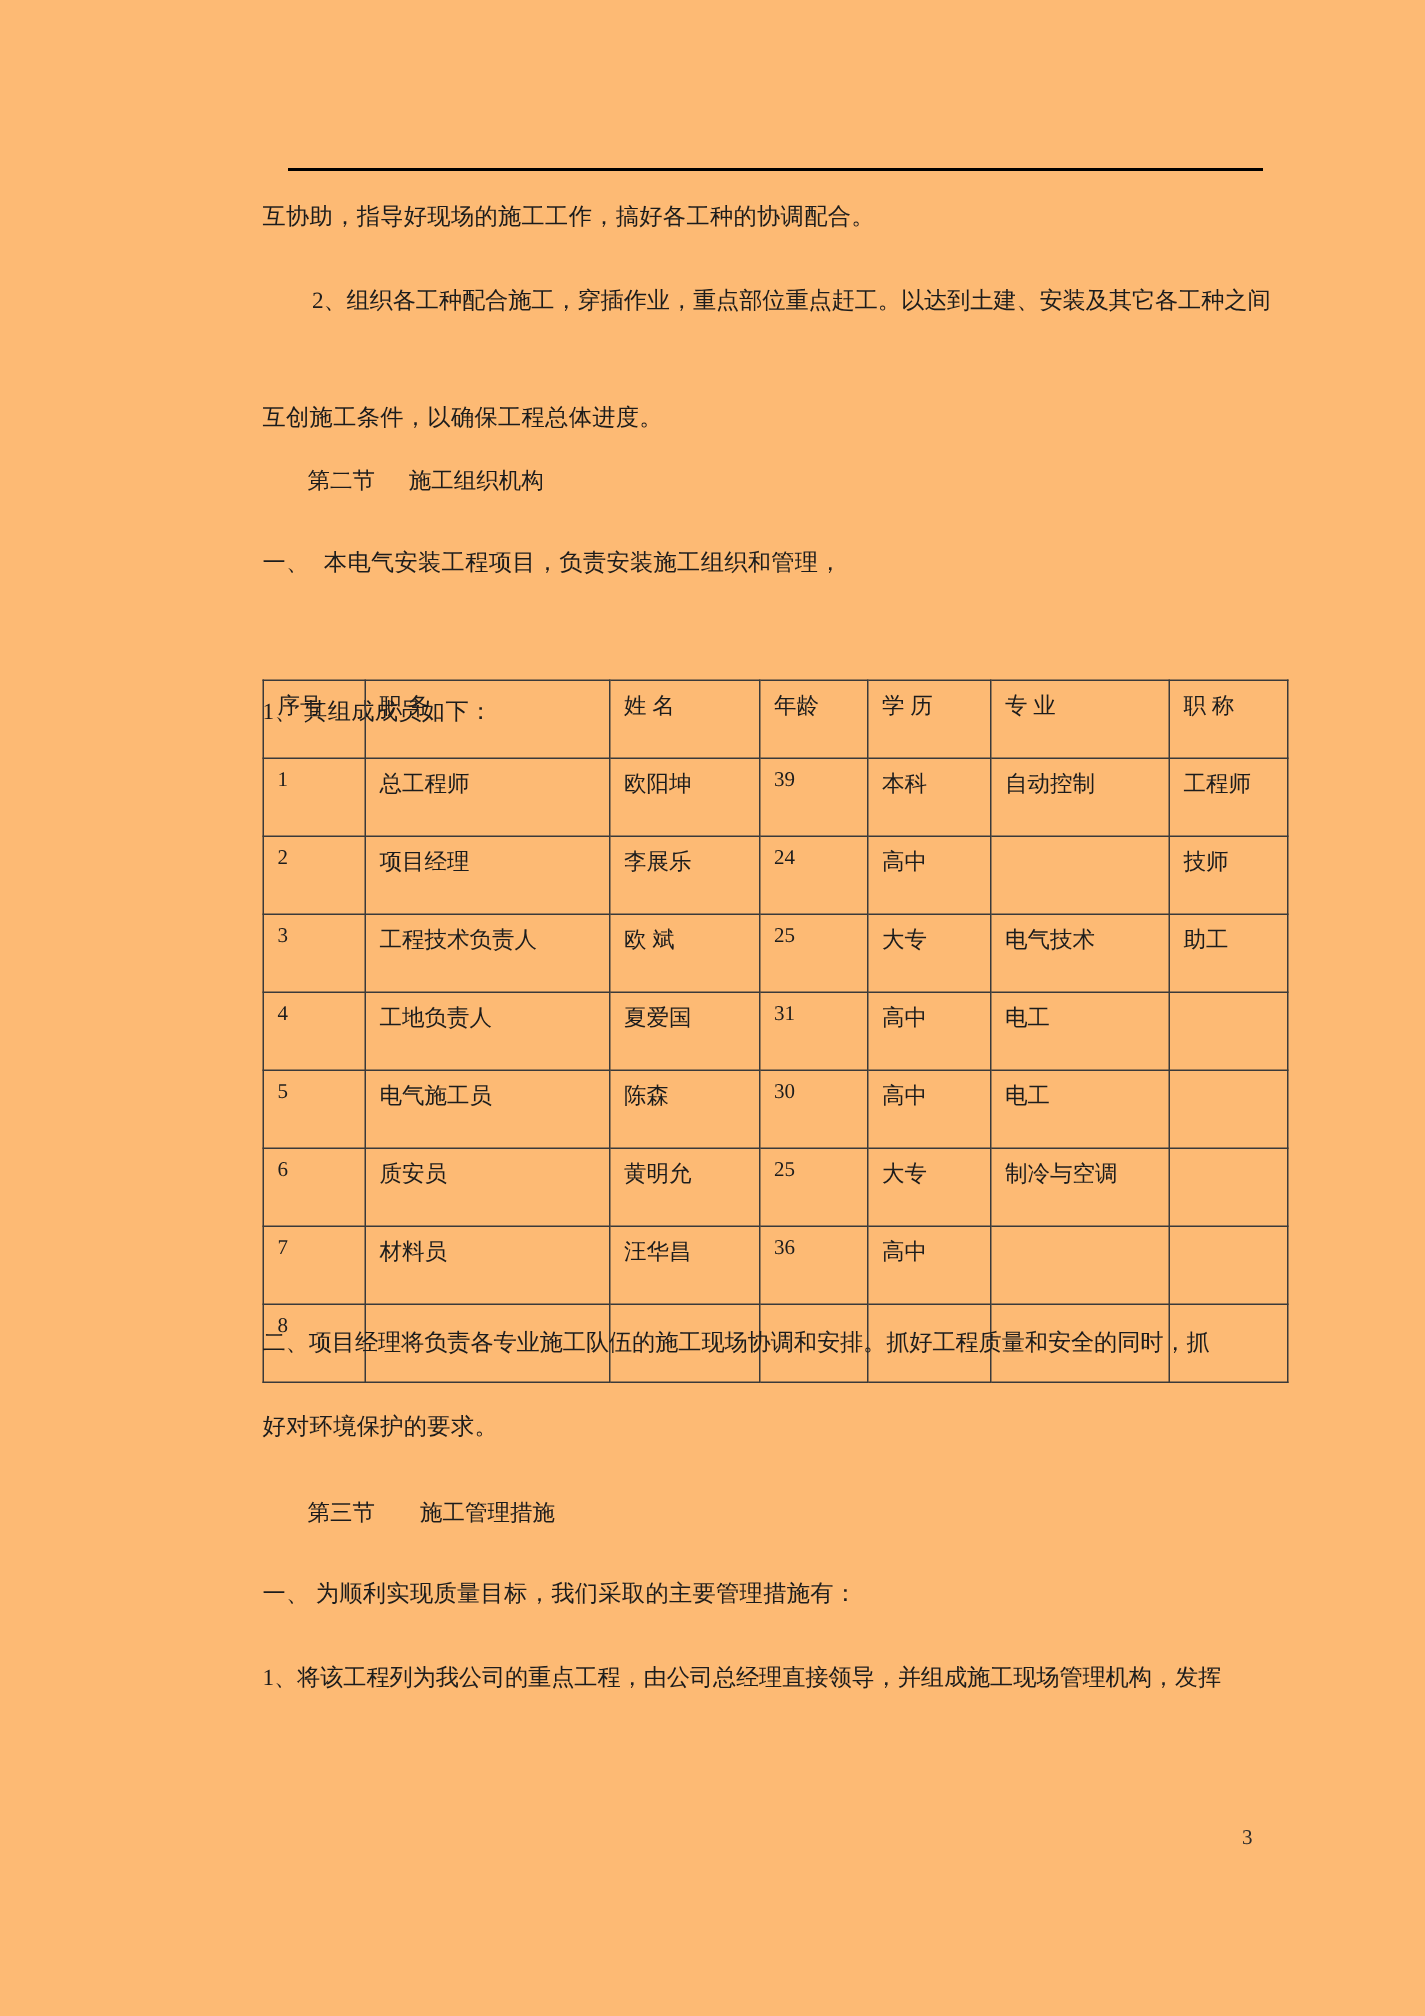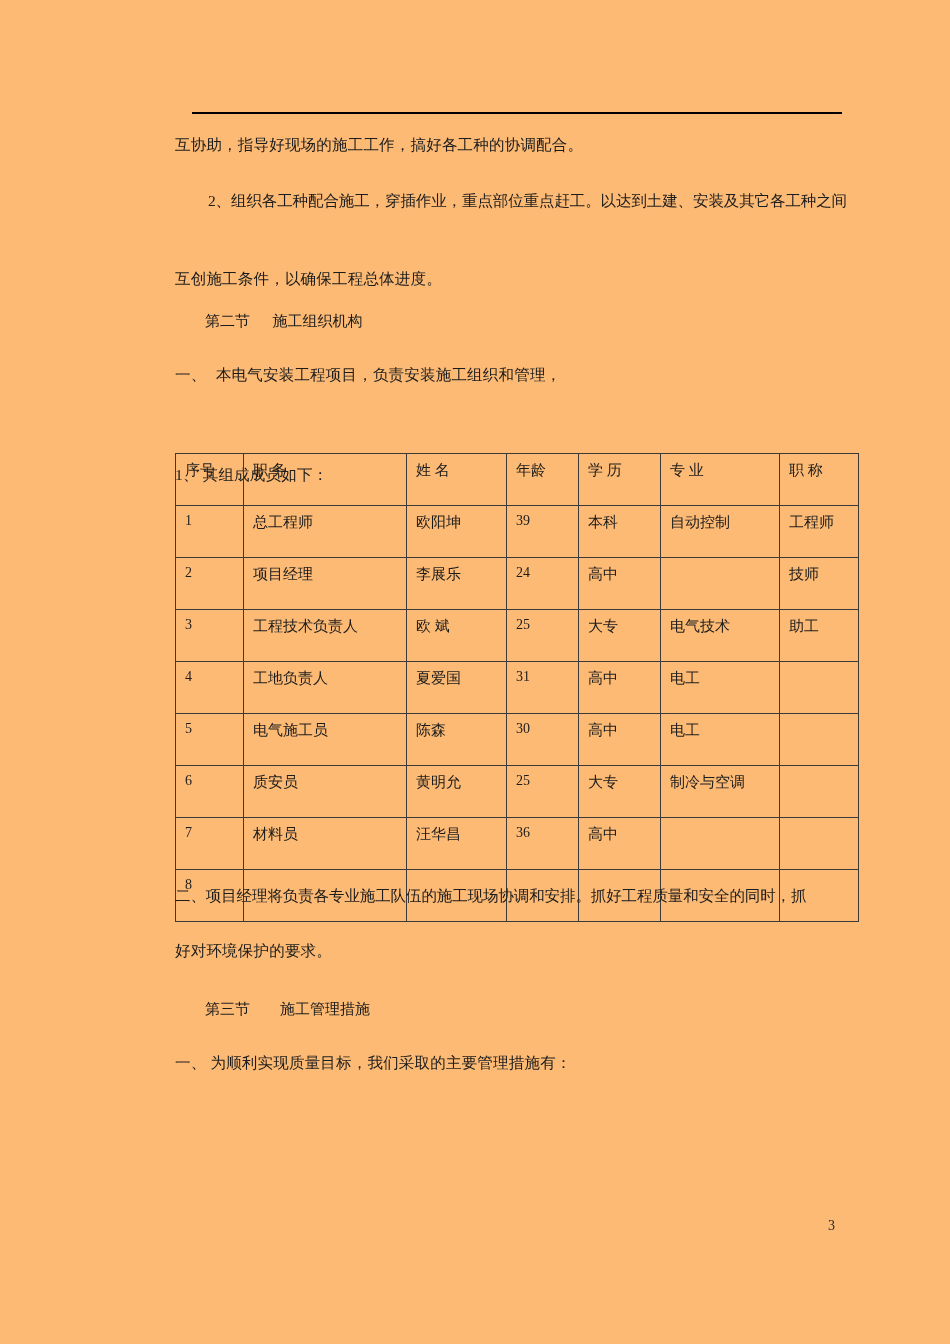--- a/index.html
+++ b/index.html
@@ -201,21 +201,22 @@
         <td></td>
         <td class="num-cell"></td>
         <td></td>
         <td></td>
         <td></td>
       </tr>
     </tbody>
   </table>
 
   <div class="para wide" style="top:885px;font-family:Liberation Serif, serif;">二、项目经理将负责各专业施工队伍的施工现场协调和安排。抓好工程质量和安全的同时，抓</div>
-  <div class="para" style="top:941px;font-family:Liberation Mono, monospace;">好对环境保护的要求。</div>
+  <div class="para" style="top:941px;">好对环境保护的要求。</div>
 
   <div class="heading" style="top:998px;">第三节        施工管理措施</div>
 
   <div class="para" style="top:1052px;">一、 为顺利实现质量目标，我们采取的主要管理措施有：</div>
+  <div class="para wide" style="top:1108px;">1、将该工程列为我公司的重点工程，由公司总经理直接领导，并组成施工现场管理机构，发挥</div>
 
   <div class="page-number">3</div>
 
 </div>
 
 </body></html>

